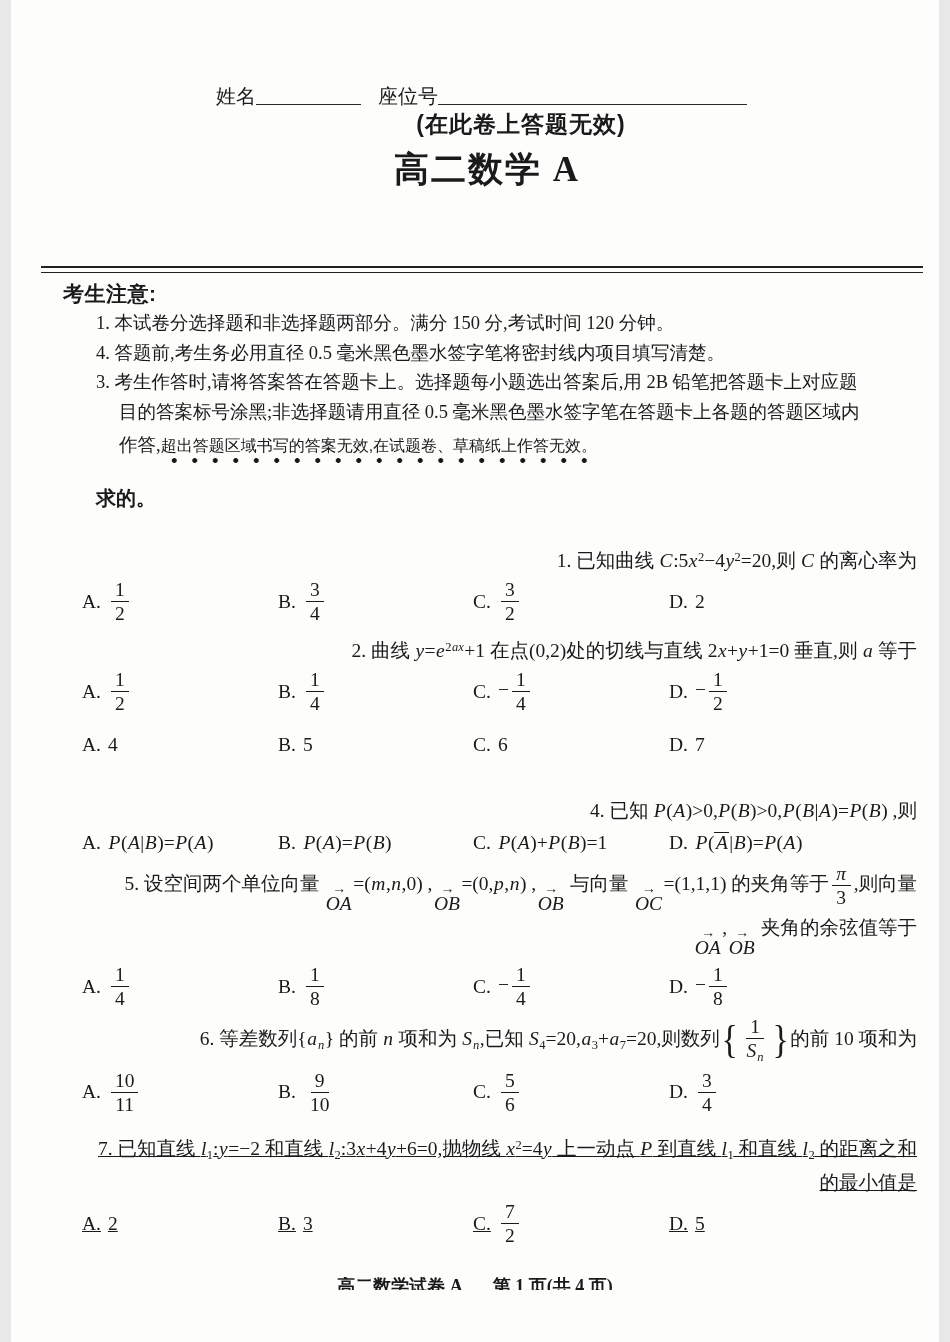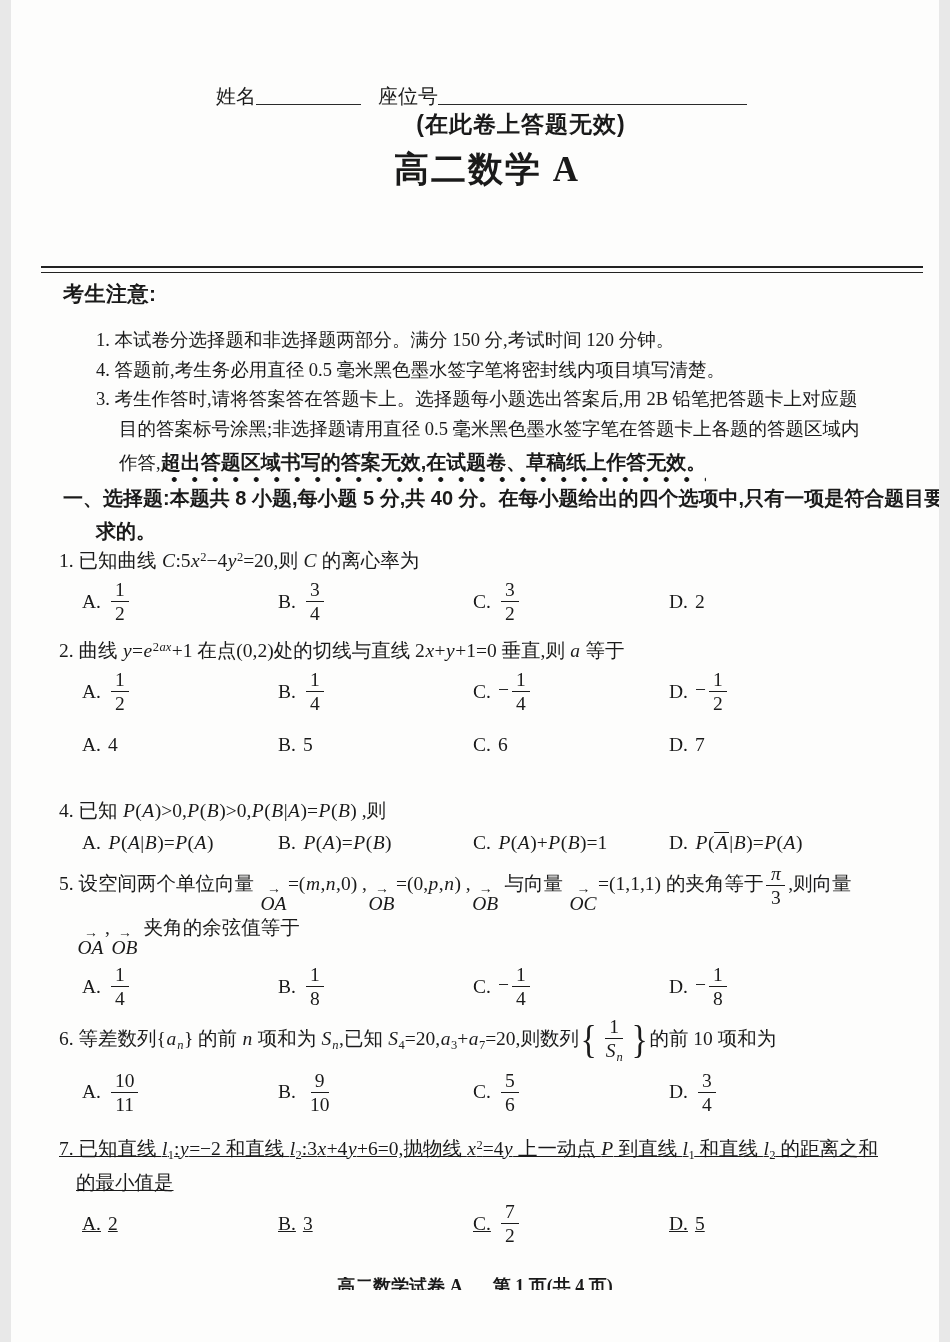--- a/index.html
+++ b/index.html
@@ -18,38 +18,38 @@
   .blank.short{width:105px;}
   .blank.long{width:309px;}
   .seat{margin-left:17px;}
   .invalid{top:109px;left:0;width:100%;text-align:center;font-size:23px;letter-spacing:1px;padding-left:46px;}
   .title{top:146px;left:0;width:100%;text-align:center;font-size:35px;font-weight:700;letter-spacing:2px;padding-left:12px;}
 
   .rule{top:266px;left:30px;right:16px;height:3.5px;border-top:2.5px solid #222;border-bottom:1.8px solid #222;}
 
   
   .notice{top:280px;left:52px;right:8px;}
-  .notice-h{font-size:21px;line-height:27px;margin-bottom:19px;letter-spacing:0.5px;}
+  .notice-h{font-size:21px;line-height:27px;margin-bottom:2px;letter-spacing:0.5px;}
   .nline{font-size:18.5px;line-height:29.5px;white-space:nowrap;}
   .n-first{padding-left:33px;}
   .n-wrap{padding-left:56px;}
   .n-last{padding-left:56px;line-height:36px;}
   .emph{
-    font-family:"Liberation Sans","DejaVu Sans",sans-serif;font-weight:700;font-size:20px;
+    font-family:"Liberation Sans","DejaVu Sans",sans-serif;font-weight:400;font-size:16px;
     padding-bottom:10px;
     background-image:radial-gradient(circle,#161616 2.1px,rgba(0,0,0,0) 2.7px);
     background-size:20.5px 7px;background-repeat:repeat-x;background-position:3px bottom;
   }
 
   
   .section{top:482px;left:52px;right:6px;font-size:20px;line-height:33px;}
   .sec2{padding-left:33px;}
 
   
-  .q{position:absolute;left:48px;right:22px;}
+  .q{position:absolute;left:48px;right:22px;text-align:right;}
   .stem{font-size:19.5px;line-height:27px;white-space:nowrap;}
   .stem.wrap{padding-left:17px;}
   .opts{display:grid;grid-template-columns:196px 195px 196px auto;align-items:center;margin-left:23px;margin-top:8px;font-size:19.5px;}
   .opts.tall{margin-top:5px;}
   .opt{display:flex;align-items:center;white-space:nowrap;}
   .olabel{margin-right:7px;}
 
   
   i.mvar{font-style:italic;padding:0 0.5px;}
   sup,sub{font-size:12.5px;font-style:inherit;}
@@ -89,21 +89,20 @@
   <div class="abs notice">
     <div class="notice-h sansb">考生注意:</div>
     <div class="nline n-first">1. 本试卷分选择题和非选择题两部分。满分 150 分,考试时间 120 分钟。</div>
     <div class="nline n-first">4. 答题前,考生务必用直径 0.5 毫米黑色墨水签字笔将密封线内项目填写清楚。</div>
     <div class="nline n-first">3. 考生作答时,请将答案答在答题卡上。选择题每小题选出答案后,用 2B 铅笔把答题卡上对应题</div>
     <div class="nline n-wrap">目的答案标号涂黑;非选择题请用直径 0.5 毫米黑色墨水签字笔在答题卡上各题的答题区域内</div>
     <div class="nline n-last"><span>作答,</span><span class="emph">超出答题区域书写的答案无效,在试题卷、草稿纸上作答无效。</span></div>
   </div>
 
   <div class="abs section sansb">
-    <div class="nowrap">一、选择题:本题共 8 小题,每小题 5 分,共 40 分。在每小题给出的四个选项中,只有一项是符合题目要</div>
     <div class="sec2">求的。</div>
   </div>
 
   <div id="questions">
       <div class="q" style="top: 544px;">
         <div class="stem">1. 已知曲线 <i class="mvar">C</i>:5<i class="mvar">x</i><sup>2</sup>−4<i class="mvar">y</i><sup>2</sup>=20,则 <i class="mvar">C</i> 的离心率为</div>
         <div class="opts tall">
           <div class="opt">
             <span class="olabel">A.</span>
             <span class="omath"><span class="frac">

